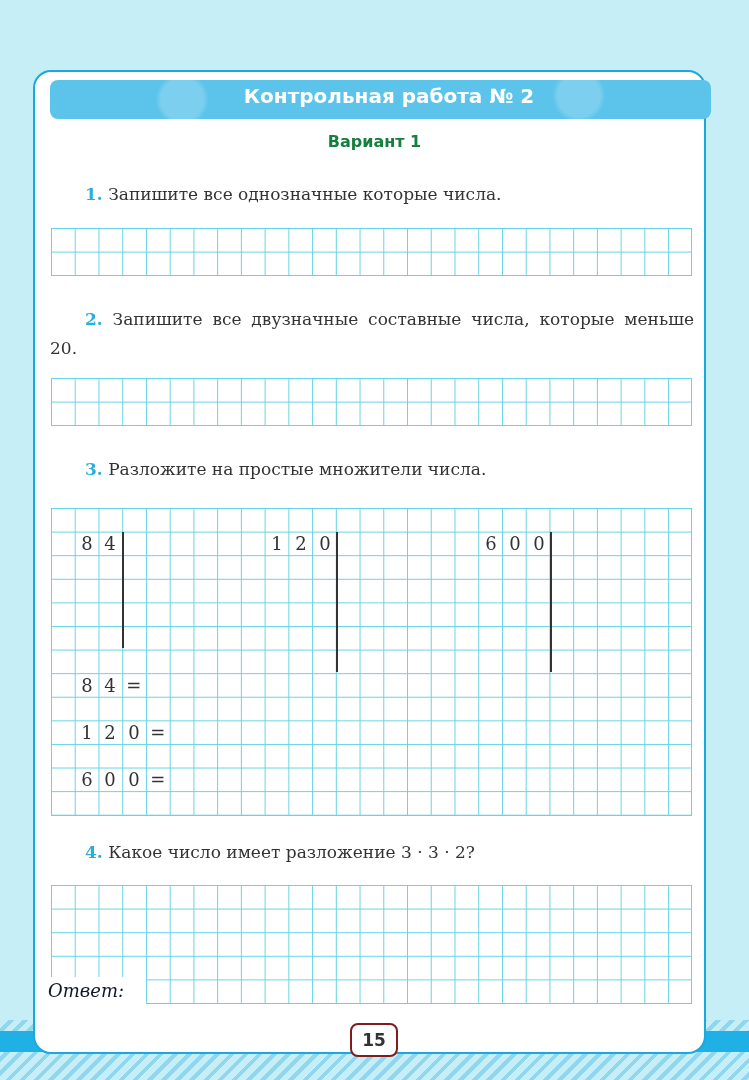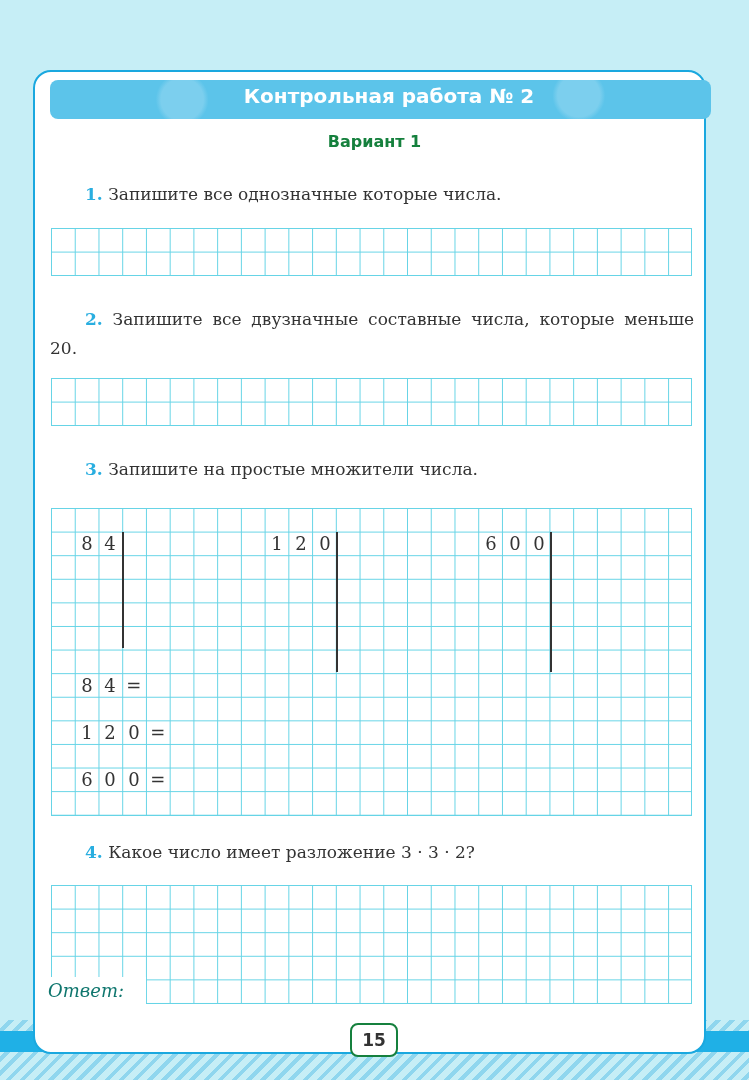--- a/index.html
+++ b/index.html
@@ -49,26 +49,26 @@
     background-size: 23.74px 23.6px;
     box-sizing: border-box;
   }
   .cell-text {
     position: absolute; font-size: 18px; color: #333; width: 23.74px; text-align: center;
     line-height: 23.6px;
   }
   .vline { position: absolute; width: 2px; background: #333; }
   .answer-label {
     position: absolute; left: 40px; top: 977px; width: 106px; height: 27px;
-    background: #fff; font-style: italic; font-size: 18px; color: #0f766e;
+    background: #fff; font-style: italic; font-size: 18px; color: #0f172a;
     line-height: 27px; padding-left: 8px; box-sizing: border-box;
   }
   .page-num {
     position: absolute; left: 350px; top: 1023px; width: 48px; height: 34px;
-    background: #fff; border: 2px solid #15803d; border-radius: 8px; box-sizing: border-box;
+    background: #fff; border: 2px solid #7f1d1d; border-radius: 8px; box-sizing: border-box;
     text-align: center; line-height: 30px;
     font-family: "DejaVu Sans", sans-serif; font-weight: bold; font-size: 17px; color: #333;
   }
 </style>
 </head>
 <body>
 
 <div class="stripes"></div>
 <div class="band"></div>
 
@@ -84,21 +84,21 @@
 <div class="grid" style="top:228px; height:48px;"></div>
 
 <div class="task" style="top:305px; text-indent:35px;">
   <span class="num">2.</span>
   <span>Запишите все двузначные составные числа, которые меньше 20.</span>
 </div>
 <div class="grid" style="top:378px; height:48px;"></div>
 
 <div class="task" style="top:455px; text-indent:35px;">
   <span class="num">3.</span>
-  <span>Запишите на простые множители числа.</span>
+  <span>Разложите на простые множители числа.</span>
 </div>
 <div class="grid" style="top:508px; height:308px;"></div>
 
 <span class="cell-text" style="left:75px; top:532px;">8</span>
 <span class="cell-text" style="left:98px; top:532px;">4</span>
 <div class="vline" style="left:122px; top:532px; height:116px;"></div>
 
 <span class="cell-text" style="left:265px; top:532px;">1</span>
 <span class="cell-text" style="left:289px; top:532px;">2</span>
 <span class="cell-text" style="left:313px; top:532px;">0</span>

